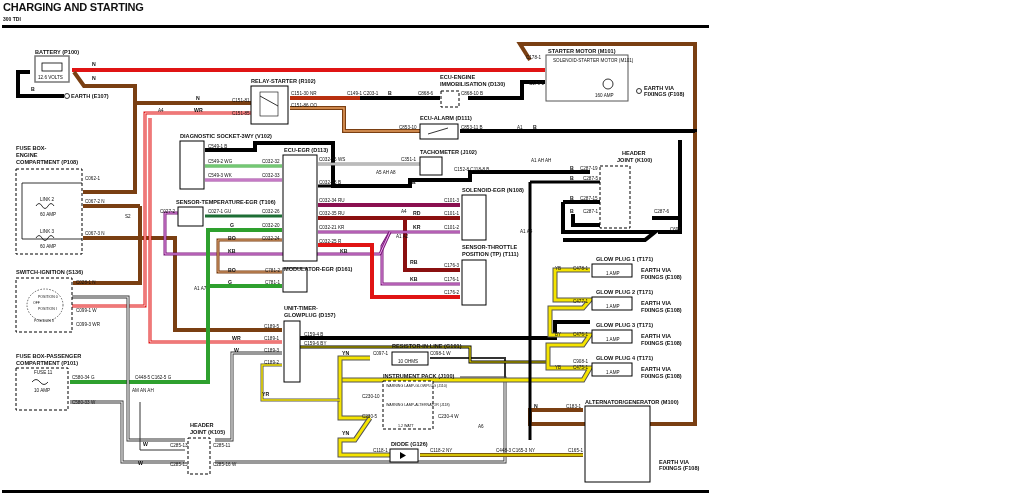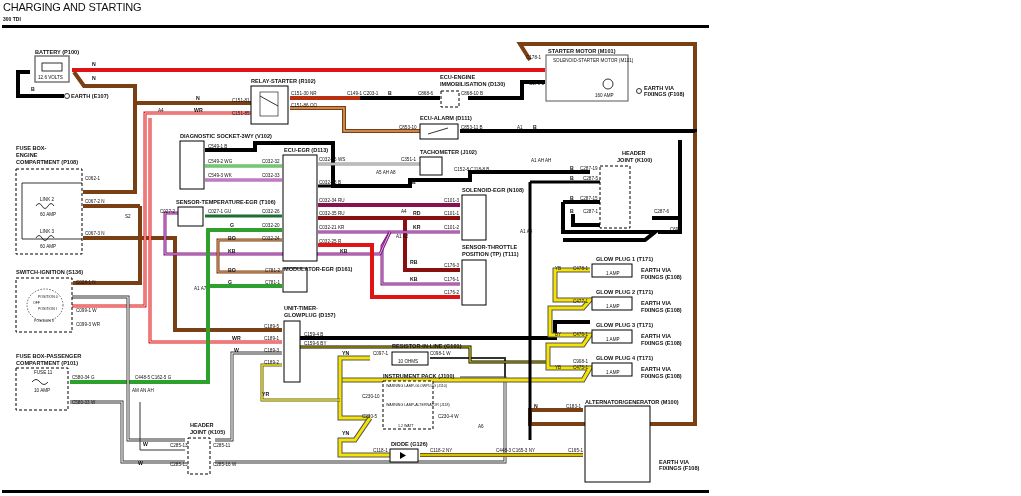--- a/index.html
+++ b/index.html
@@ -1,17 +1,17 @@
 <!DOCTYPE html>
 <html><head>
 <meta charset="utf-8">
 <style>
   html,body{margin:0;padding:0;background:#fff;}
   body{width:1021px;height:496px;position:relative;overflow:hidden;font-family:"Liberation Sans",sans-serif;}
-  #title{position:absolute;left:3px;top:1px;font-size:11px;font-weight:normal;letter-spacing:-0.2px;color:#111;}
+  #title{position:absolute;left:3px;top:1px;font-size:11px;font-weight:bold;letter-spacing:-0.2px;color:#111;}
   #subtitle{position:absolute;left:3px;top:16px;font-size:5px;font-weight:bold;color:#111;}
   svg{position:absolute;left:0;top:0;}
   svg text{font-family:"Liberation Sans",sans-serif;fill:#111;}
   .lbl{font-size:5.2px;font-weight:bold;}
   .clbl{font-size:4.6px;}
   .cmp{font-size:5.6px;font-weight:bold;}
 </style>
 </head>
 <body>
 

